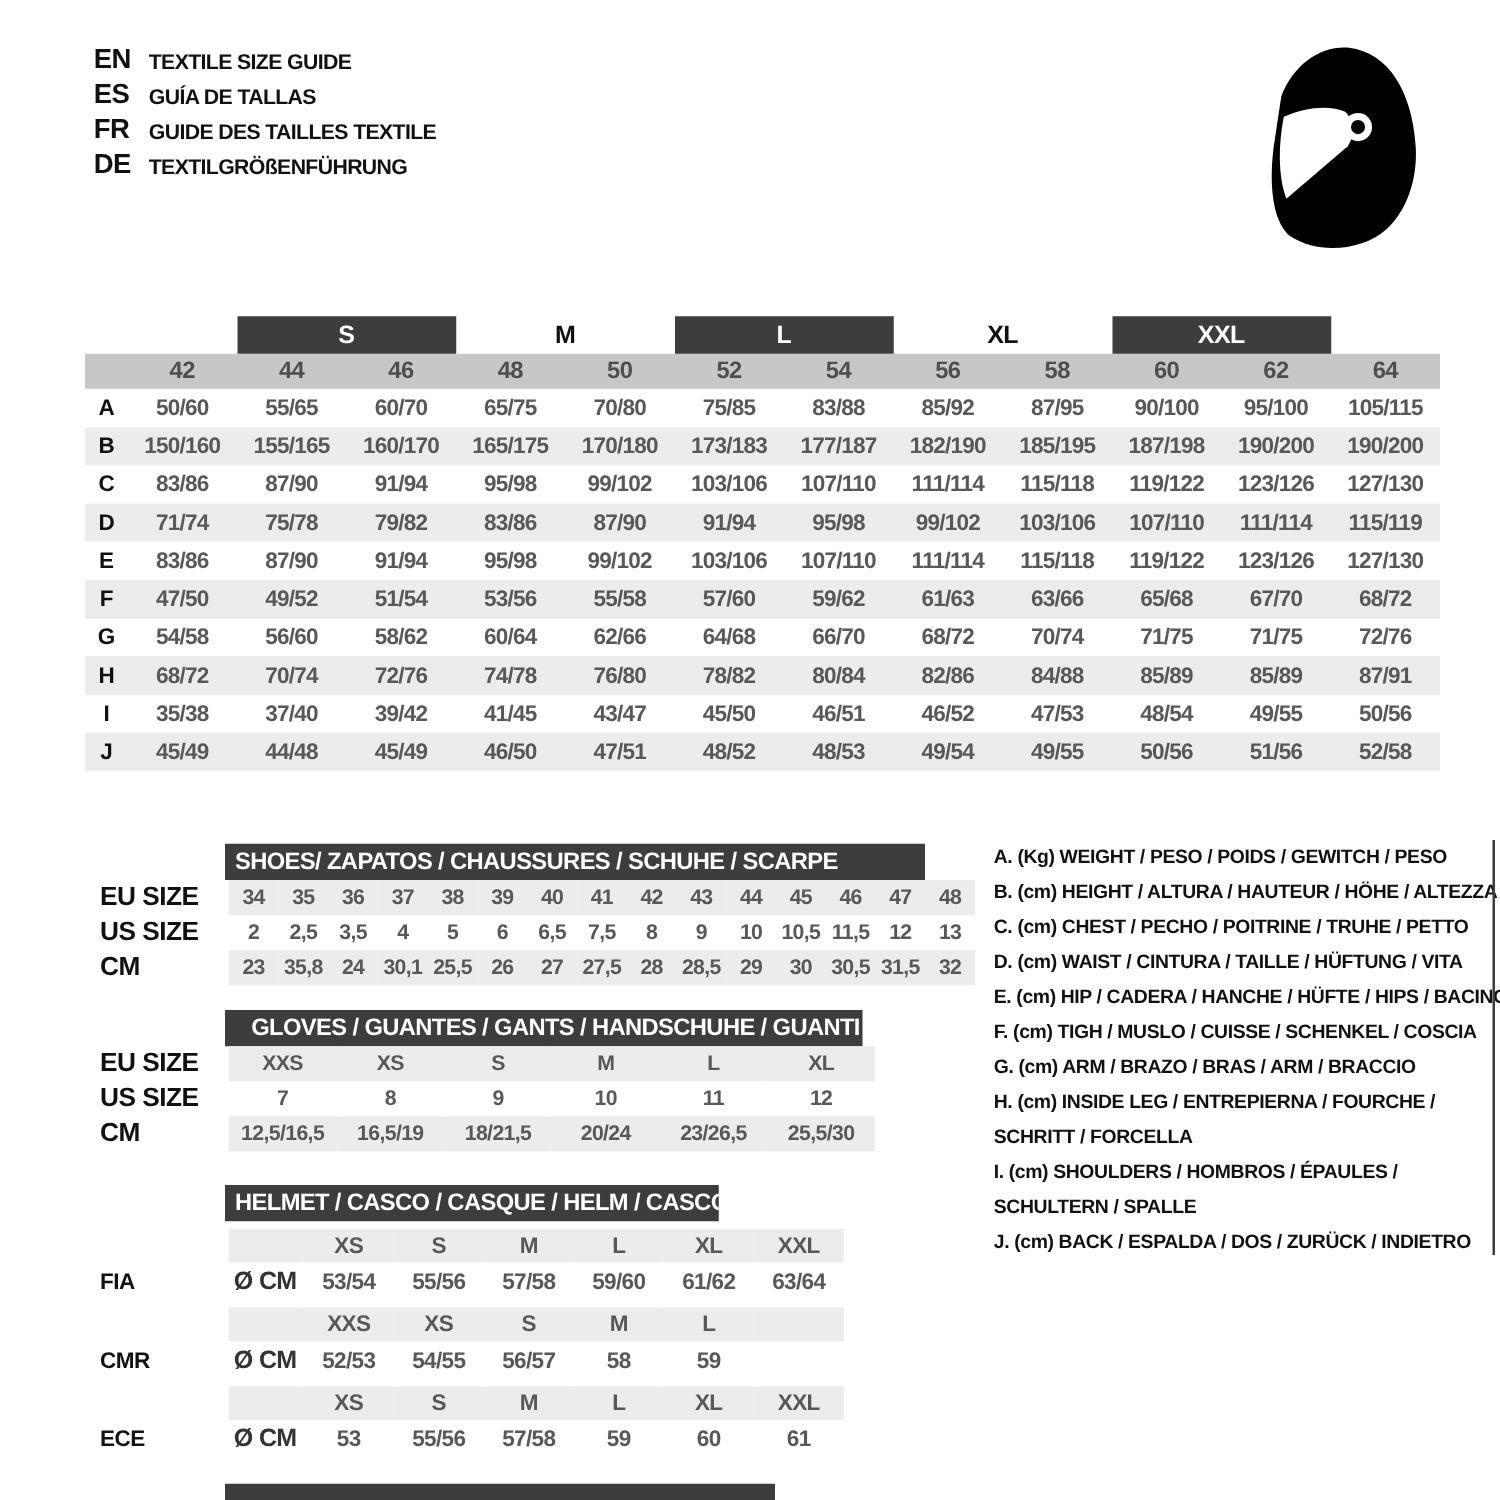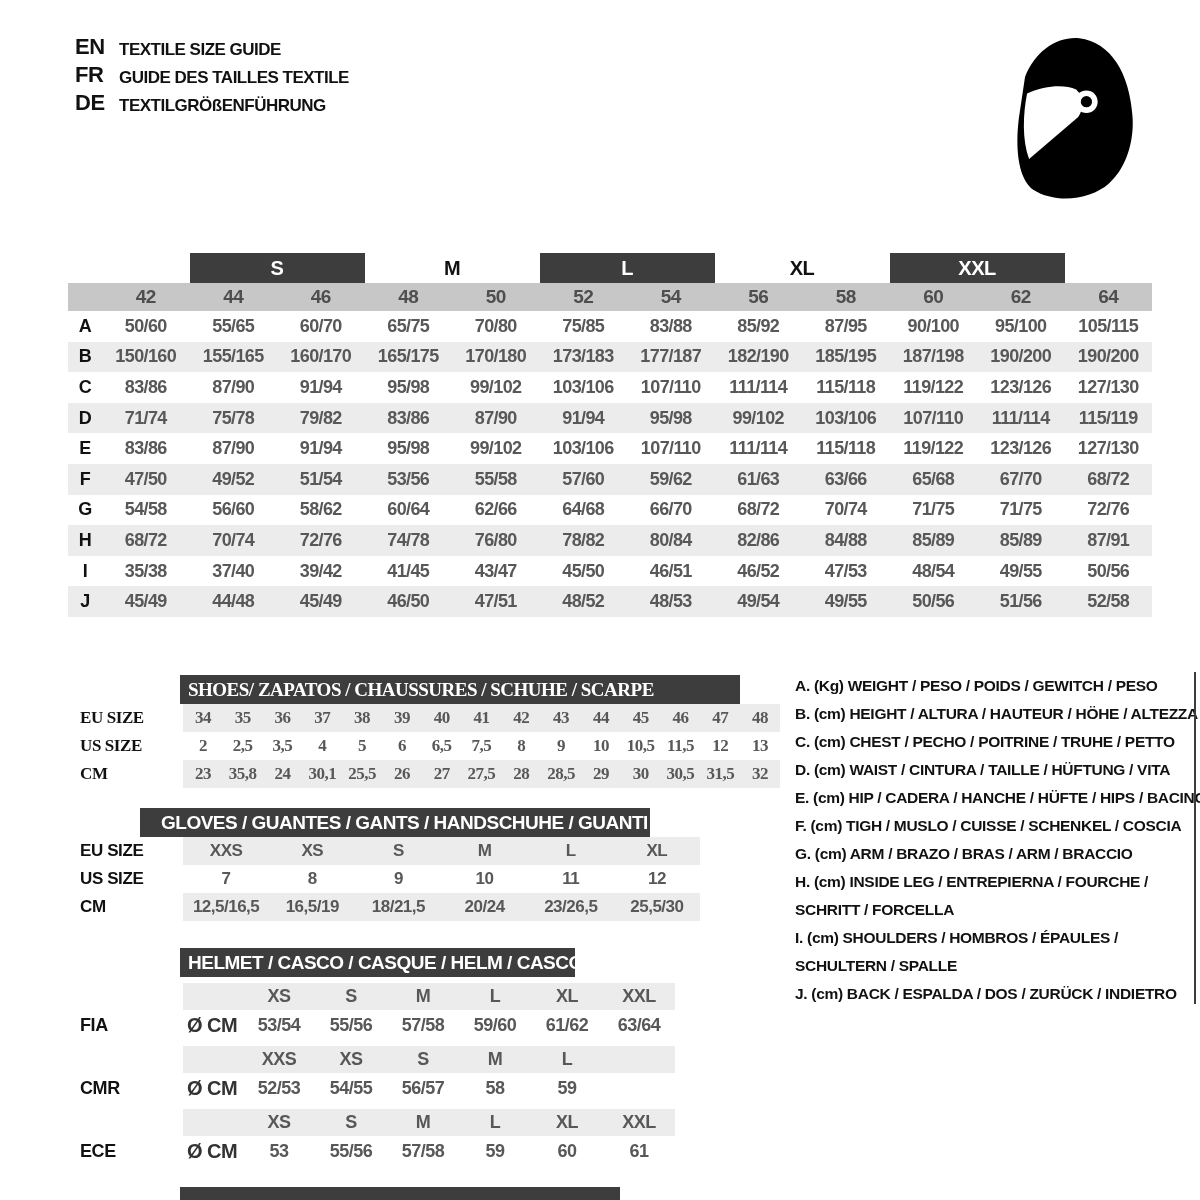--- a/index.html
+++ b/index.html
@@ -30,30 +30,30 @@
   .num-row{height:28px;background:var(--c-band);}
   .num-row .cell{font-size:19px;font-weight:bold;color:#4e4e4e;letter-spacing:-0.5px;text-align:center;}
   .data-row{height:30.6px;}
   .data-row.shaded{background:var(--c-shade);}
   .data-row .cell{font-size:18px;font-weight:bold;color:var(--c-val);letter-spacing:-0.6px;text-align:center;white-space:nowrap;}
   .data-row .letter{font-size:18px;color:var(--c-label);text-align:center;}
   
   .sec-header{background:var(--c-bar);color:var(--c-htext);height:29px;line-height:29px;
               font-size:19px;font-weight:bold;letter-spacing:-0.5px;padding-left:8px;white-space:nowrap;overflow:hidden;}
   
-  #shoes-section{position:absolute;left:68px;top:675px;width:712px;font-family:Liberation Serif, serif;}
+  #shoes-section{position:absolute;left:68px;top:675px;width:712px;}
   #shoes-header{margin-left:112px;width:560px;}
   .srow{display:grid;grid-template-columns:115px repeat(15,1fr);height:28px;align-items:center;}
   #gloves-section{position:absolute;left:68px;top:808px;width:632px;}
-  #gloves-header{margin-left:72px;width:510px;padding-left:21px;}
+  #gloves-header{margin-left:112px;width:510px;padding-left:21px;}
   .grow{display:grid;grid-template-columns:115px repeat(6,1fr);height:28px;align-items:center;}
   .cell{height:100%;display:flex;align-items:center;justify-content:center;
         font-size:17px;font-weight:bold;color:var(--c-val);letter-spacing:-0.5px;white-space:nowrap;}
   .cell.shaded{background:var(--c-shade);}
-  .cell.label{justify-content:flex-start;padding-left:12px;font-size:17px;color:var(--c-label);letter-spacing:-0.4px;}
+  .cell.label{justify-content:flex-start;padding-left:12px;font-size:21px;color:var(--c-label);letter-spacing:-0.4px;}
   
   #helmet-section{position:absolute;left:68px;top:948px;width:607px;}
   #helmet-header{margin-left:112px;width:395px;margin-bottom:6px;}
   .hblock{margin-bottom:6px;}
   .hrow{display:grid;grid-template-columns:115px 60px repeat(6,72px);align-items:center;}
   .hrow.sizes{height:27px;}
   .hrow.vals{height:30px;}
   .hrow .cell.unit{justify-content:flex-start;padding-left:4px;color:#333;font-size:20px;}
   .hrow .cell{font-size:18px;}
   
@@ -65,20 +65,24 @@
 </style>
 </head>
 <body>
 
 <div class="canvas">
 
   <div id="languages">
       <div class="lang-row">
         <div class="lang-code">EN</div>
         <div class="lang-title">TEXTILE SIZE GUIDE</div>
+      </div>
+      <div class="lang-row">
+        <div class="lang-code">ES</div>
+        <div class="lang-title">GUÍA DE TALLAS</div>
       </div>
       <div class="lang-row">
         <div class="lang-code">FR</div>
         <div class="lang-title">GUIDE DES TAILLES TEXTILE</div>
       </div>
       <div class="lang-row">
         <div class="lang-code">DE</div>
         <div class="lang-title">TEXTILGRÖßENFÜHRUNG</div>
       </div>
     </div>

